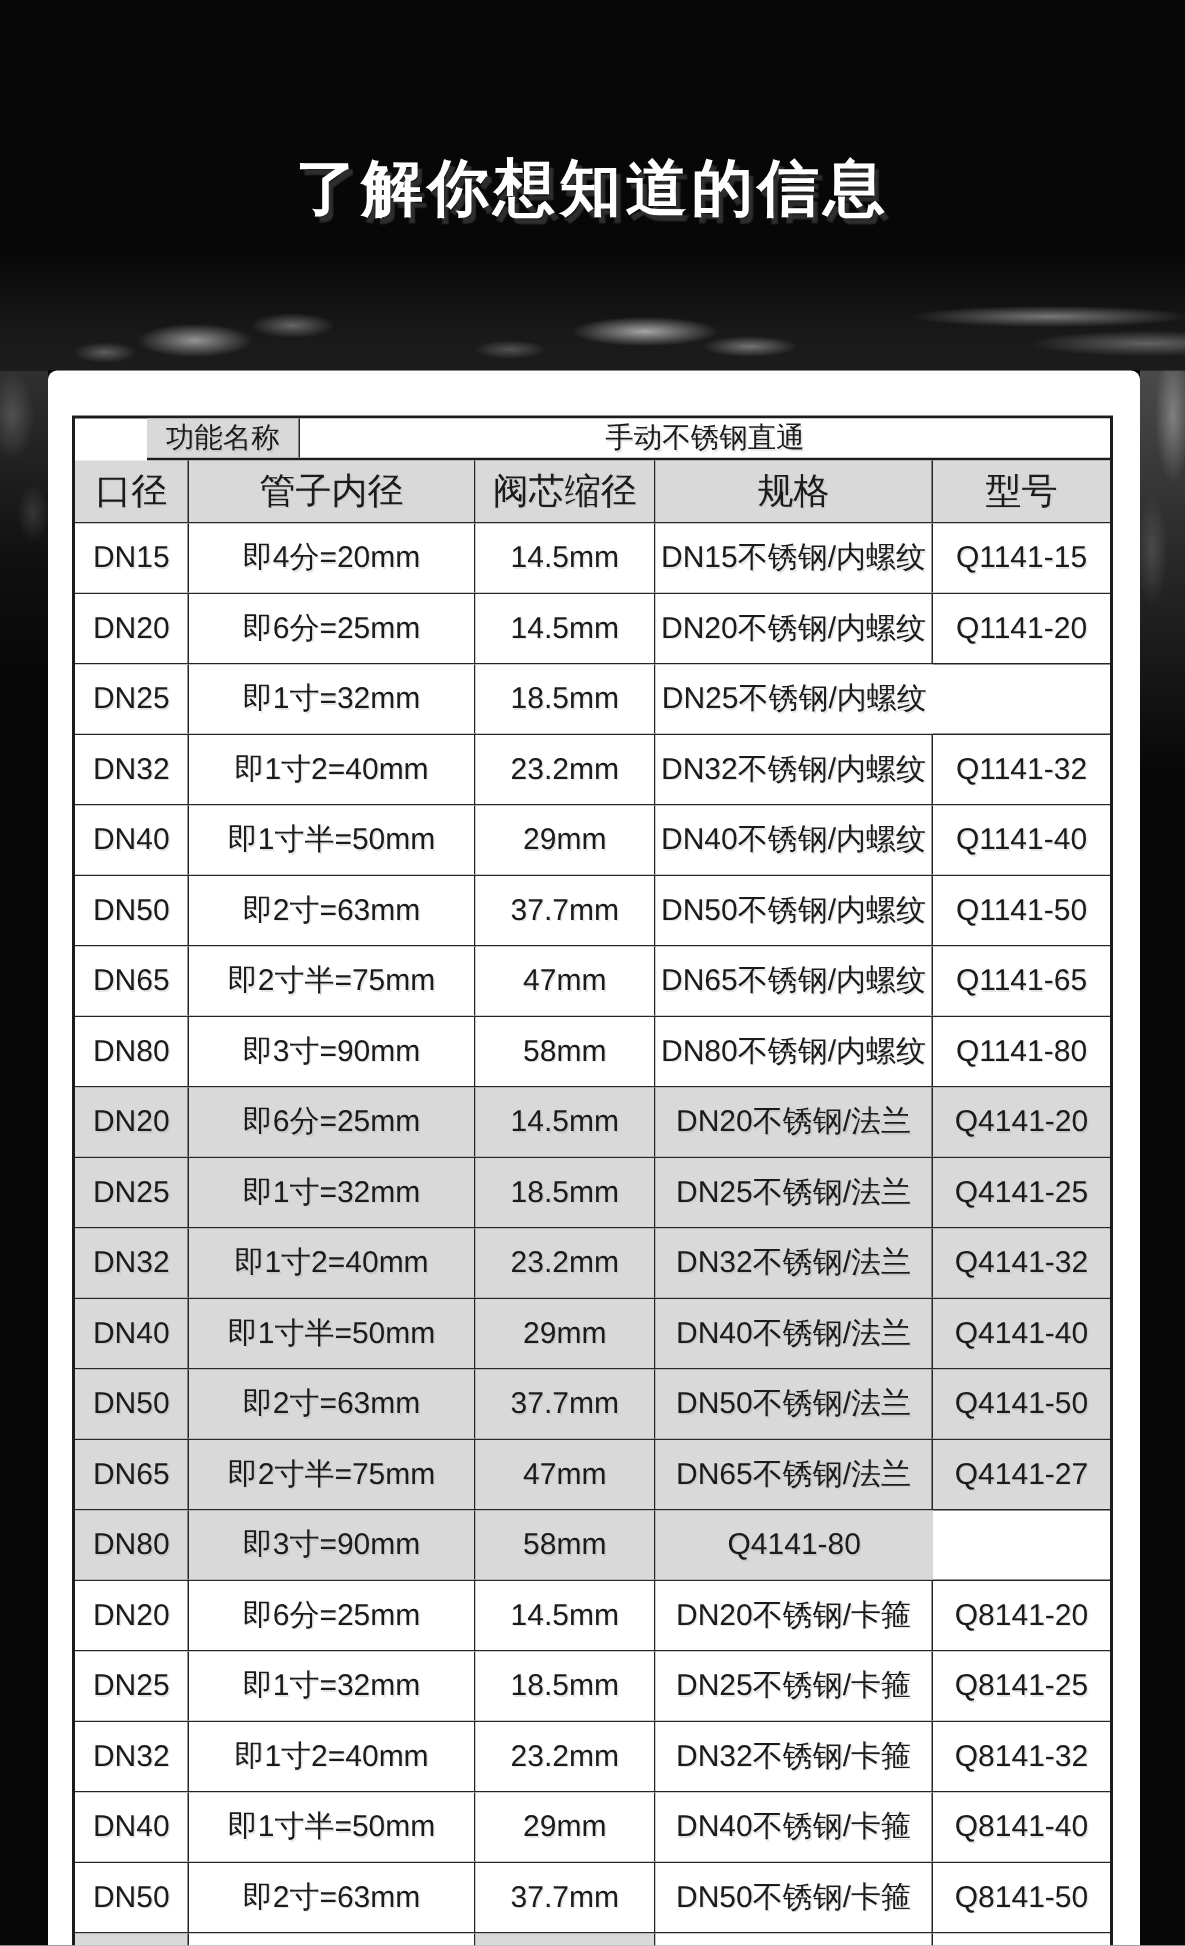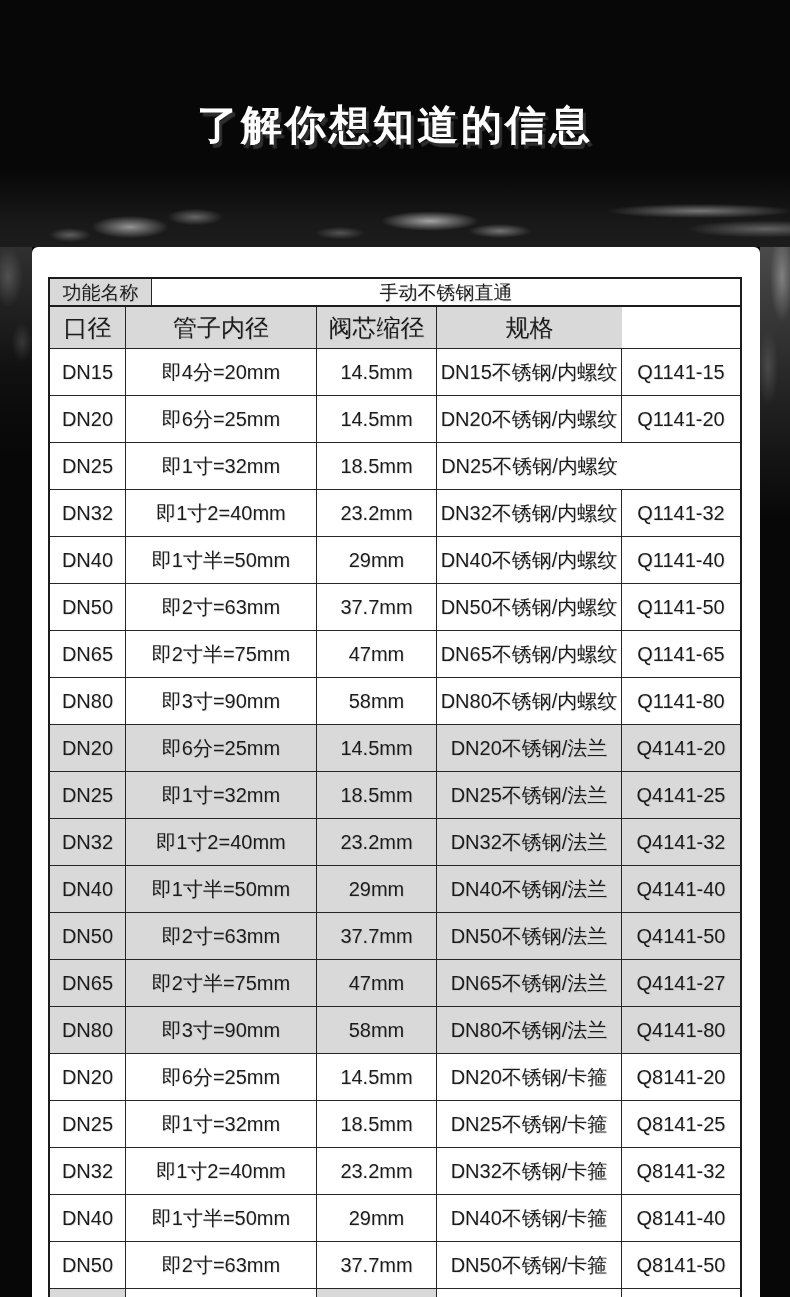--- a/index.html
+++ b/index.html
@@ -64,21 +64,21 @@
 
   
   .tbl {
     position:absolute; left:16px; top:30px; width:694px;
     border:2px solid #1c1c1c;
     background:#ffffff;
     box-sizing:border-box;
     color:#1b1b1b;
   }
   .trow { display:grid; grid-template-columns:76px 191px 120px 185px 118px; border-bottom:1px solid #262626; }
-  .trow.fn   { grid-template-columns:102px 1fr; height:26px; border-bottom:2px solid #1c1c1c; }
+  .trow.fn   { grid-template-columns:102px 1fr; height:26px; border-bottom:2px solid #1c1c1c;margin-left:48px; }
   .trow.head { height:41px; }
   .trow.data { height:46px; }
   .trow.partial { height:12px; border-bottom:none; }
   .tcell {
     display:flex; align-items:center; justify-content:center;
     border-right:1px solid #262626;
     font-size:20px; line-height:1; white-space:nowrap; overflow:hidden;
     background:#ffffff;
     text-shadow:1px 1px 0 rgba(150,150,150,0.25);
   }
@@ -104,20 +104,21 @@
     <div class="trow fn">
       <div class="tcell gray">功能名称</div>
       <div class="tcell">手动不锈钢直通</div>
     </div>
 
     <div class="trow head" id="header-row">
         <div class="tcell gray">口径</div>
         <div class="tcell gray">管子内径</div>
         <div class="tcell gray">阀芯缩径</div>
         <div class="tcell gray">规格</div>
+        <div class="tcell gray">型号</div>
       </div>
 
     <div id="table-body">
         <div class="trow data">
           <div class="tcell">DN15</div>
           <div class="tcell">即4分=20mm</div>
           <div class="tcell">14.5mm</div>
           <div class="tcell">DN15不锈钢/内螺纹</div>
           <div class="tcell">Q1141-15</div>
         </div>
@@ -208,21 +209,20 @@
           <div class="tcell gray">DN65</div>
           <div class="tcell gray">即2寸半=75mm</div>
           <div class="tcell gray">47mm</div>
           <div class="tcell gray">DN65不锈钢/法兰</div>
           <div class="tcell gray">Q4141-27</div>
         </div>
         <div class="trow data">
           <div class="tcell gray">DN80</div>
           <div class="tcell gray">即3寸=90mm</div>
           <div class="tcell gray">58mm</div>
-          <div class="tcell gray">DN80不锈钢/法兰</div>
           <div class="tcell gray">Q4141-80</div>
         </div>
         <div class="trow data">
           <div class="tcell">DN20</div>
           <div class="tcell">即6分=25mm</div>
           <div class="tcell">14.5mm</div>
           <div class="tcell">DN20不锈钢/卡箍</div>
           <div class="tcell">Q8141-20</div>
         </div>
         <div class="trow data">

